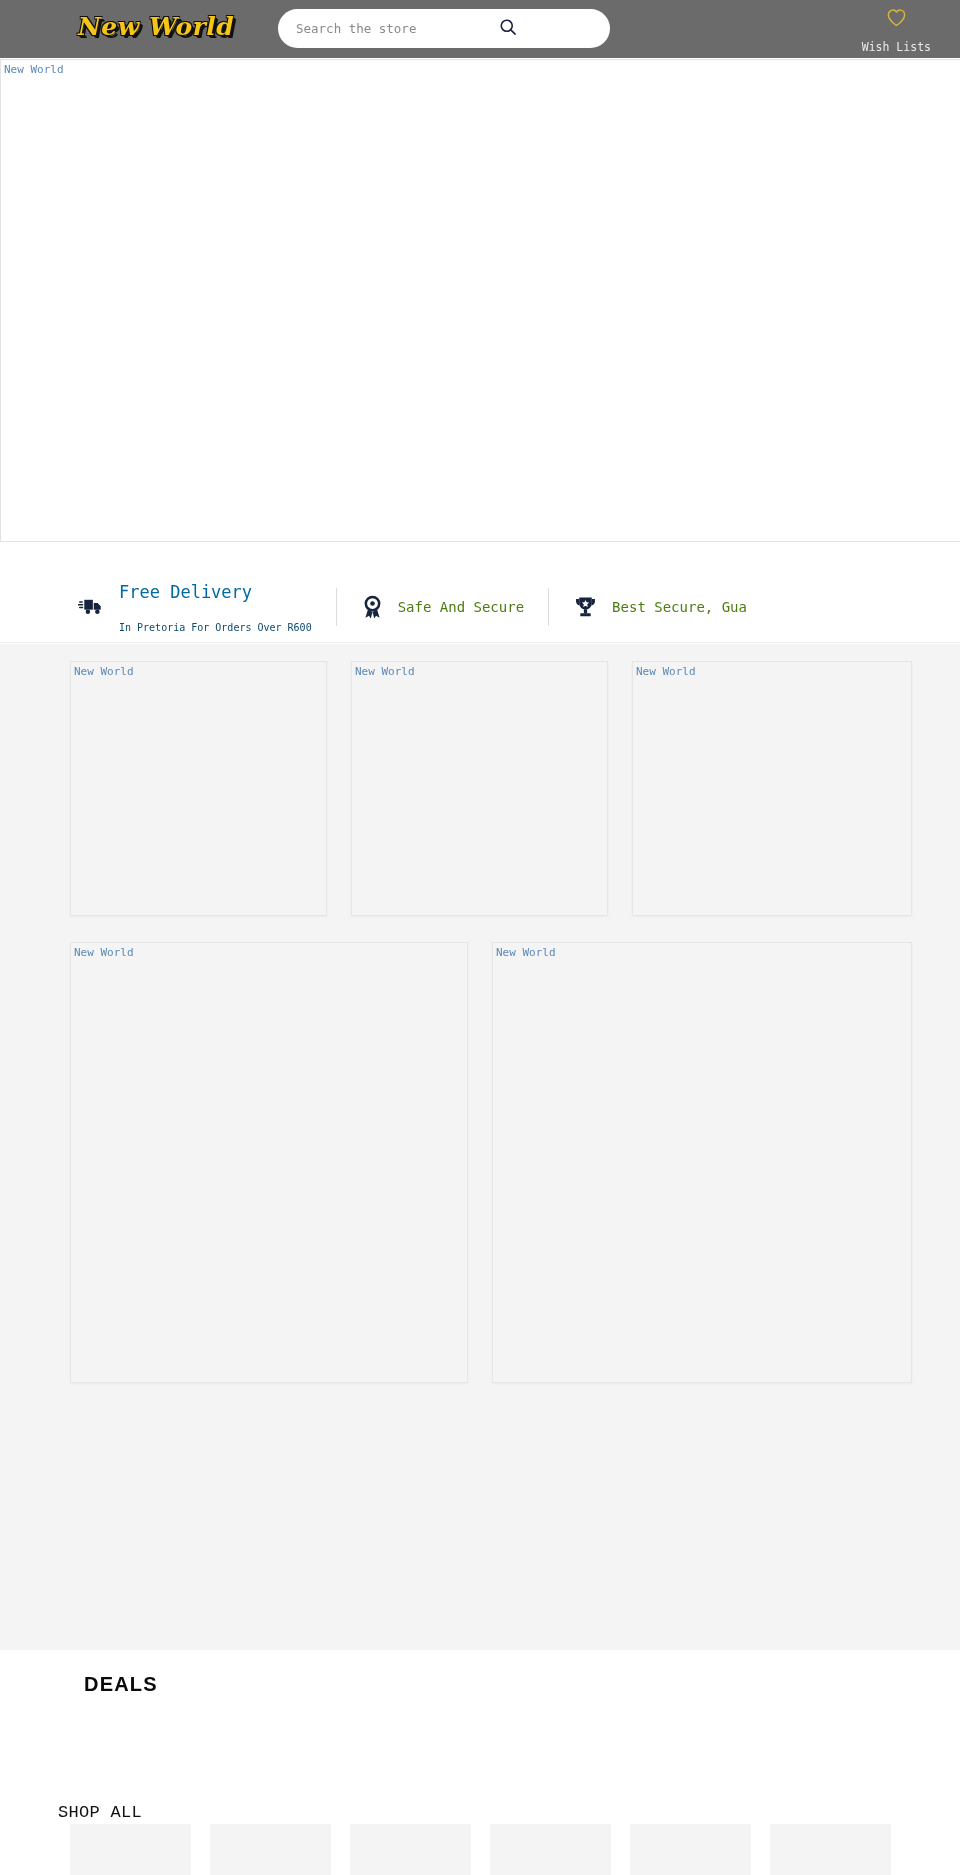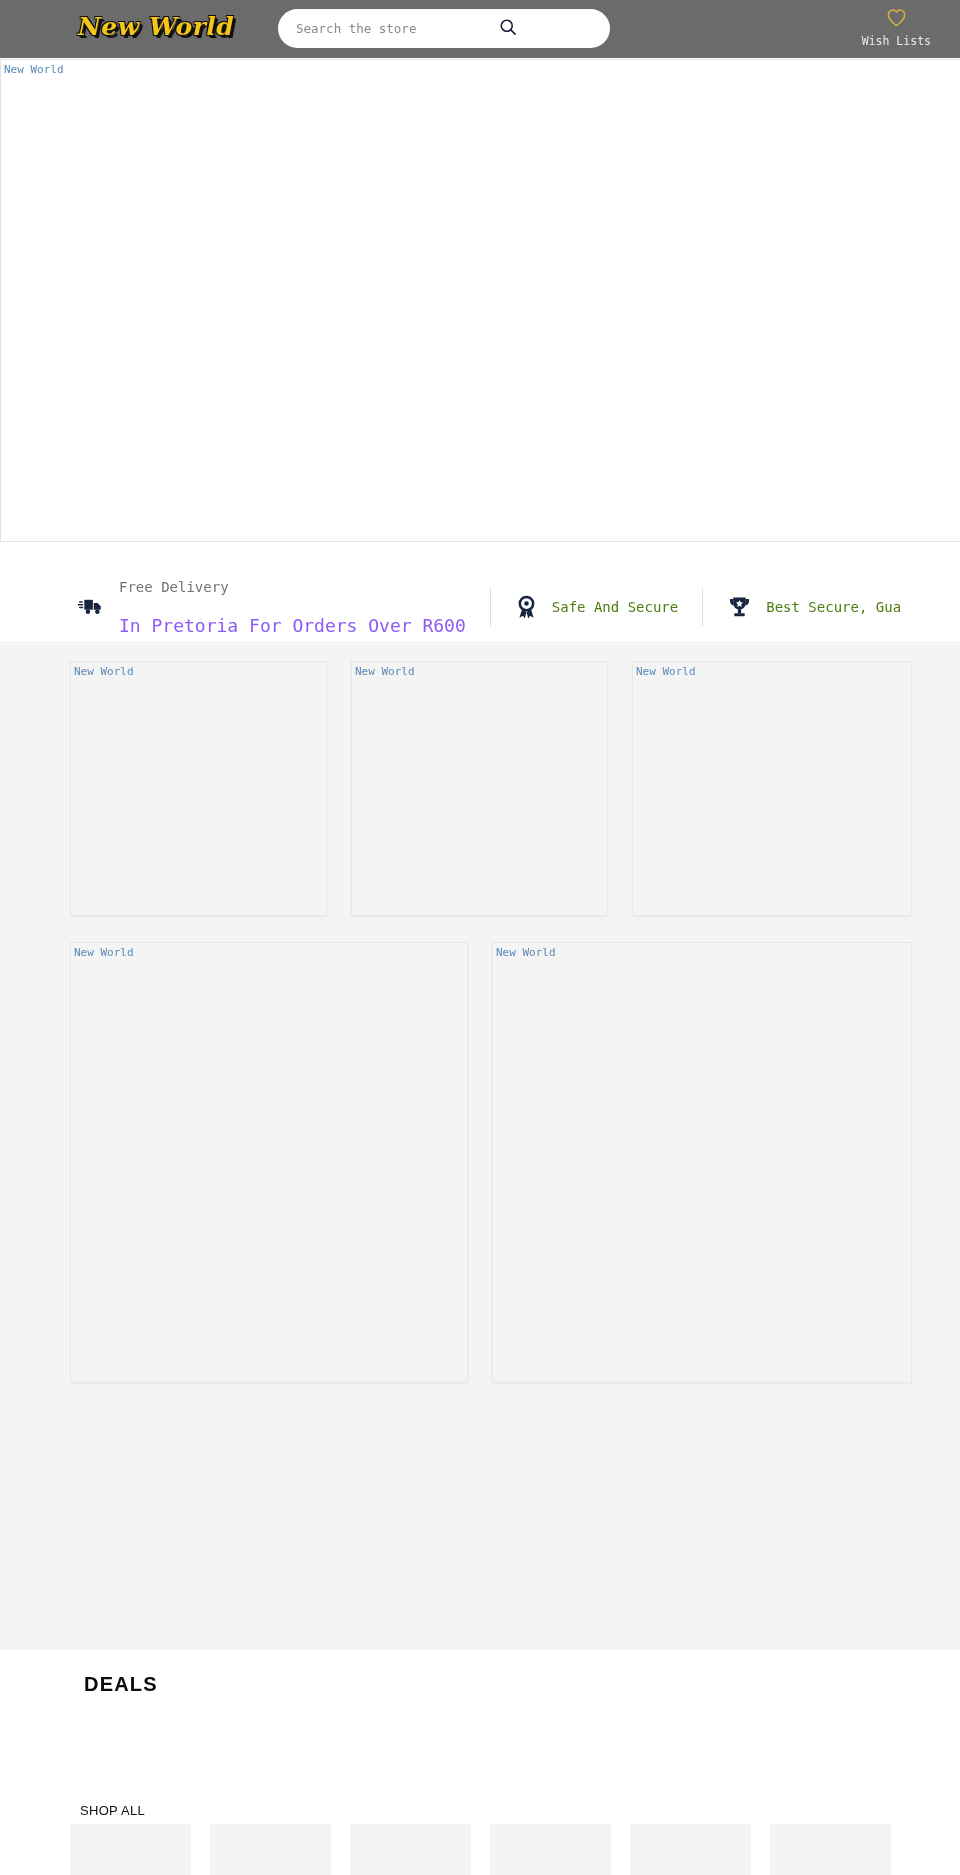--- a/index.html
+++ b/index.html
@@ -48,21 +48,21 @@
   .search-btn {
     background: transparent; border: none; cursor: pointer;
     padding: 0; margin-left: 4px; display: flex; align-items: center;
   }
   .hdr-actions {
     position: absolute; right: -14px; top: 8px;
     display: flex; align-items: flex-start; gap: 22px;
   }
   .hdr-action {
     display: flex; flex-direction: column; align-items: center;
-    gap: 3px; cursor: pointer;
+    gap: 9px; cursor: pointer;
   }
   .hdr-action-label {
     font-size: 11.5px; color: #e9e9e9;
     font-family: "DejaVu Sans Mono", "Liberation Mono", monospace;
     white-space: nowrap;
   }
 
   
   .alt-img {
     background: #ffffff;
@@ -97,25 +97,25 @@
   }
   .trust-item {
     display: flex; align-items: center; gap: 14px;
     padding: 0 24px;
     white-space: nowrap;
   }
   .trust-item:first-child { padding-left: 78px; }
   .trust-sep { width: 1px; height: 38px; background: #dddddd; }
   .trust-icon { color: #16243e; display: flex; align-items: center; }
   .trust-title {
-    font-size: 14px; color: #737373;
+    font-size: 17px; color: #0369a1;
     font-family: "DejaVu Sans Mono", "Liberation Mono", monospace;
   }
   .trust-sub {
-    font-size: 18px; color: #8b5cf6;
+    font-size: 10px; color: #0c4a6e;
     font-family: "DejaVu Sans Mono", "Liberation Mono", monospace;
     margin-top: 20px;
   }
   .trust-single {
     font-size: 14px; color: #4d7c0f;
     font-family: "DejaVu Sans Mono", "Liberation Mono", monospace;
   }
 
   
   .cat-section {
@@ -138,23 +138,23 @@
     background: #ffffff;
   }
   .deals-title {
     position: absolute; top: 1673px; left: 84px;
     font-family: "Liberation Sans", sans-serif;
     font-size: 20px; font-weight: bold;
     letter-spacing: 1.2px;
     color: #0a0a0a;
   }
   .deals-shopall {
-    position: absolute; top: 1803px; left: 80px;
-    font-family: Liberation Sans, sans-serif;
-    font-size: 13px; font-weight: normal;
+    position: absolute; top: 1803px; left: 58px;
+    font-family: Liberation Mono, monospace;
+    font-size: 17px; font-weight: normal;
     letter-spacing: 0.3px;
     color: #111111;
     cursor: pointer;
   }
   .prod-row {
     position: absolute; top: 1824px; left: 0;
     width: 1000px; height: 120px;
     display: flex; gap: 19px; padding-left: 70px;
   }
   .prod-card {

